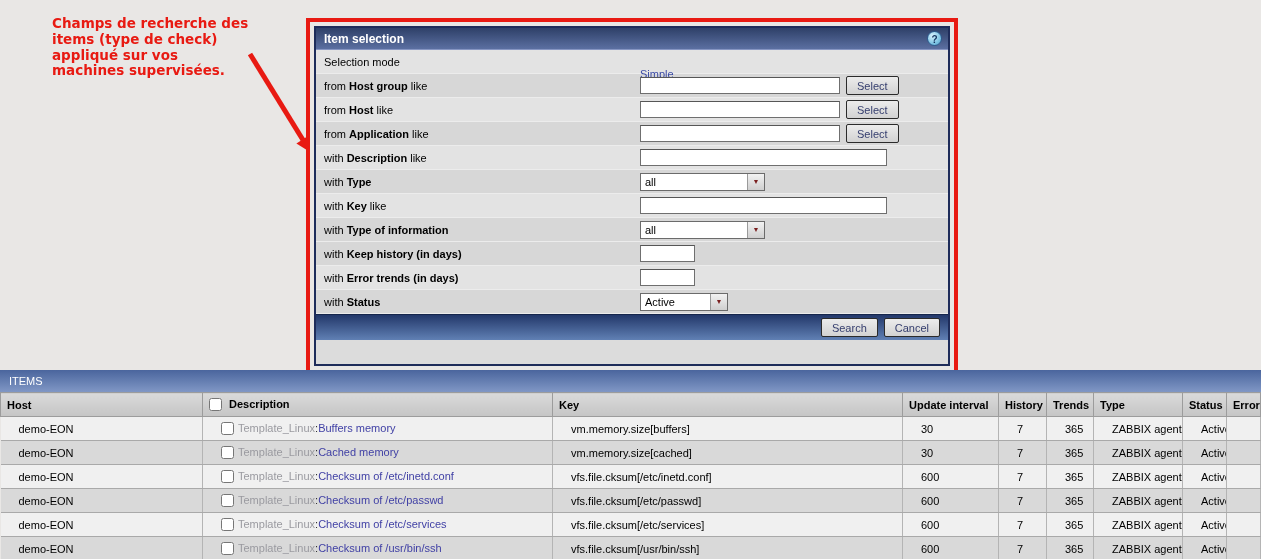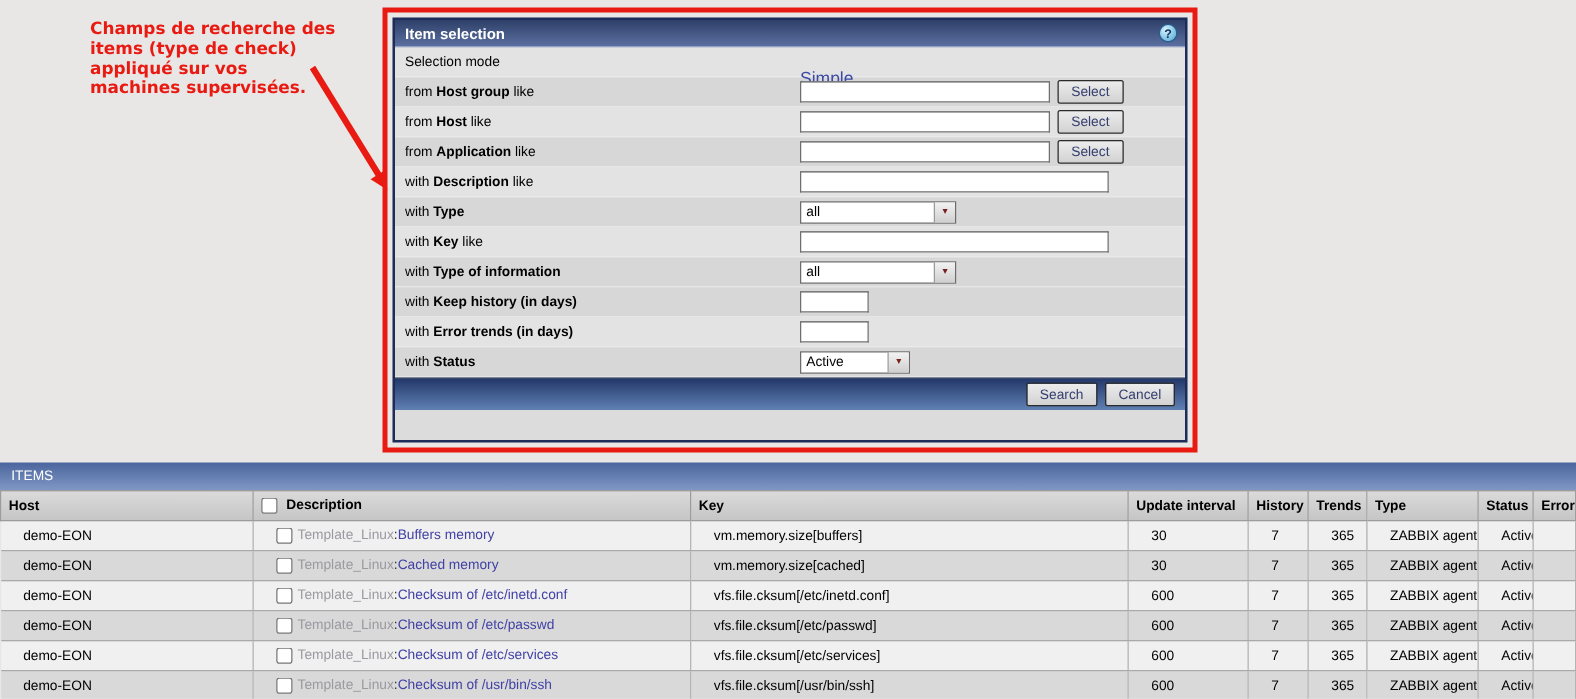--- a/index.html
+++ b/index.html
@@ -4,29 +4,29 @@
 <style>
   html, body { margin: 0; padding: 0; }
   body { font-family: "Liberation Sans", "DejaVu Sans", sans-serif; }
   .page {
     position: relative; width: 1261px; height: 559px;
     background: #e9e7e5; overflow: hidden;
   }
 
   
   .annotation {
-    position: absolute; left: 72px; top: 16px;
+    position: absolute; left: 52px; top: 16px;
     color: #e81a12; font-weight: bold; font-size: 13.5px; line-height: 1.17;
     white-space: pre-line; font-family: "DejaVu Sans", sans-serif;
   }
   .arrow-svg { position: absolute; left: 242px; top: 48px; }
 
   
   .red-frame {
-    position: absolute; left: 306px; top: 6px;
+    position: absolute; left: 306px; top: 18px;
     width: 636px; height: 340px;
     border: 4px solid #e81a12; padding: 4px;
   }
   .dialog {
     width: 100%; height: 100%; box-sizing: border-box;
     border: 2px solid #1e2c5a; background: #dcdcdc;
   }
   .dlg-titlebar {
     height: 22px; display: flex; align-items: center;
     background: linear-gradient(to bottom, #2e4068, #5b6fa1);
@@ -44,21 +44,21 @@
   .dlg-form { }
   .d-row {
     display: flex; align-items: center; height: 24px; box-sizing: border-box;
     padding-left: 8px; border-bottom: 1px solid #ececec;
   }
   .d-row.even { background: #e3e3e3; }
   .d-row.odd  { background: #d7d7d7; }
   .d-label { width: 316px; flex: 0 0 316px; font-size: 11px; color: #000; }
   .d-label b { font-weight: bold; }
   .d-control { display: flex; align-items: center; }
-  .dlg-link { color: #3a4aa5; font-size: 14px; text-decoration: none; cursor: pointer; margin-top: 25px; }
+  .dlg-link { color: #3a4aa5; font-size: 11px; text-decoration: none; cursor: pointer; margin-top: 25px; }
   .txt {
     height: 17px; box-sizing: border-box; border: 1px solid #6f6f6f;
     border-top-color: #565656; background: #ffffff; font-size: 11px;
     padding: 1px 3px; font-family: "Liberation Sans", sans-serif;
   }
   .fake-select {
     display: inline-flex; height: 18px; box-sizing: border-box;
     border: 1px solid #6b6b6b; background: #ffffff; cursor: pointer;
   }
   .fs-text { flex: 1; font-size: 11px; padding: 2px 4px; overflow: hidden; white-space: nowrap; }

